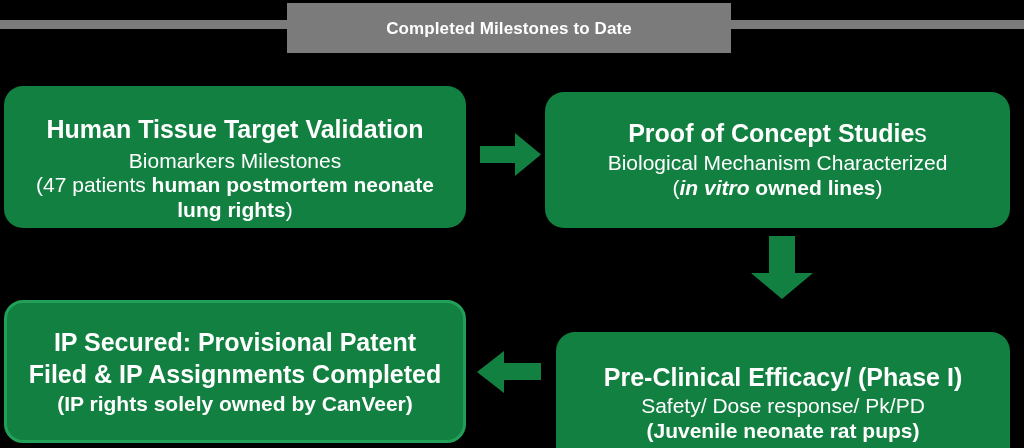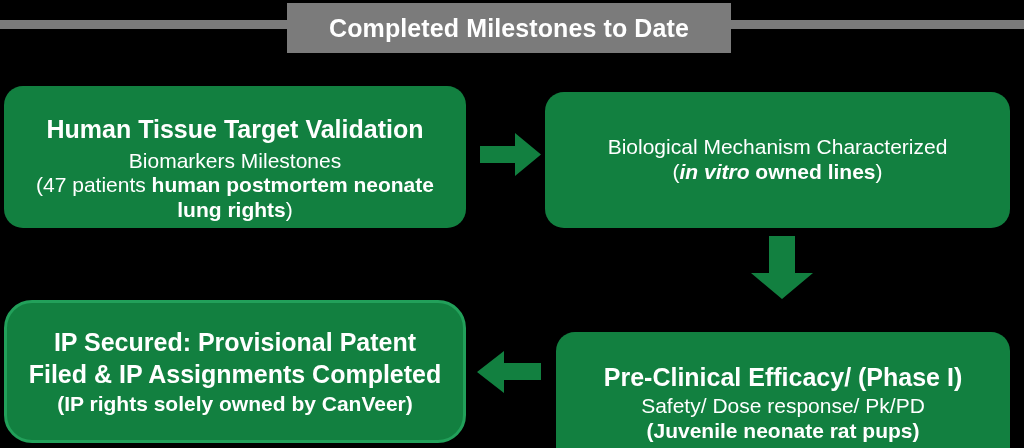--- a/index.html
+++ b/index.html
@@ -35,21 +35,21 @@
     top: 3px;
     width: 444px;
     height: 50px;
     background: #7b7b7b;
     display: flex;
     align-items: center;
     justify-content: center;
   }
   #title-text {
     color: #ffffff;
-    font-size: 25px;
+    font-size: 17px;
     font-weight: bold;
     letter-spacing: 0.1px;
     line-height: 1;
     white-space: nowrap;
   }
 
   
   .box {
     position: absolute;
     background: #128040;
@@ -85,21 +85,21 @@
   }
   .sub.bold {
     font-weight: bold;
   }
   .b { font-weight: bold; }
   .n { font-weight: normal; }
   .bi { font-weight: bold; font-style: italic; }
 
   #box-target-validation { left: 4px;   top: 86px;  width: 462px; height: 142px; }
   #box-proof-of-concept  { left: 545px; top: 92px;  width: 465px; height: 136px; }
-  #box-ip-secured        { left: 4px;   top: 300px; width: 462px; height: 143px; border-radius: 28px; }
+  #box-ip-secured        { left: 4px;   top: 300px; width: 462px; height: 143px; }
   #box-preclinical       { left: 556px; top: 300px; width: 454px; height: 143px; margin-top: 32px; }
 
   #box-target-validation .head { margin-bottom: 4px; margin-top: 24px; }
   #box-ip-secured .head { line-height: 1.22; }
 
   
   .arrow { position: absolute; }
   #arrow-right { left: 480px; top: 133px; width: 61px; height: 43px; }
   #arrow-down  { left: 751px; top: 236px; width: 62px; height: 63px; }
   #arrow-left  { left: 477px; top: 351px; width: 64px; height: 42px; }
@@ -115,20 +115,21 @@
     <span id="title-text">Completed Milestones to Date</span>
   </div>
 
   <div class="box" id="box-target-validation">
     <span class="line head">Human Tissue Target Validation</span>
     <span class="line sub">Biomarkers Milestones</span>
     <span class="line sub wrap"><span class="n">(47 patients </span><span class="b">human postmortem neonate lung rights</span><span class="n">)</span></span>
   </div>
 
   <div class="box" id="box-proof-of-concept">
+    <span class="line head"><span class="b">Proof of Concept Studie</span><span class="n">s</span></span>
     <span class="line sub">Biological Mechanism Characterized</span>
     <span class="line sub"><span class="n">(</span><span class="bi">in vitro</span><span class="b"> owned lines</span><span class="n">)</span></span>
   </div>
 
   <div class="box outlined" id="box-ip-secured">
     <span class="line head">IP Secured: Provisional Patent</span>
     <span class="line head">Filed &amp;  IP Assignments Completed</span>
     <span class="line sub bold">(IP rights solely owned by CanVeer)</span>
   </div>
 

